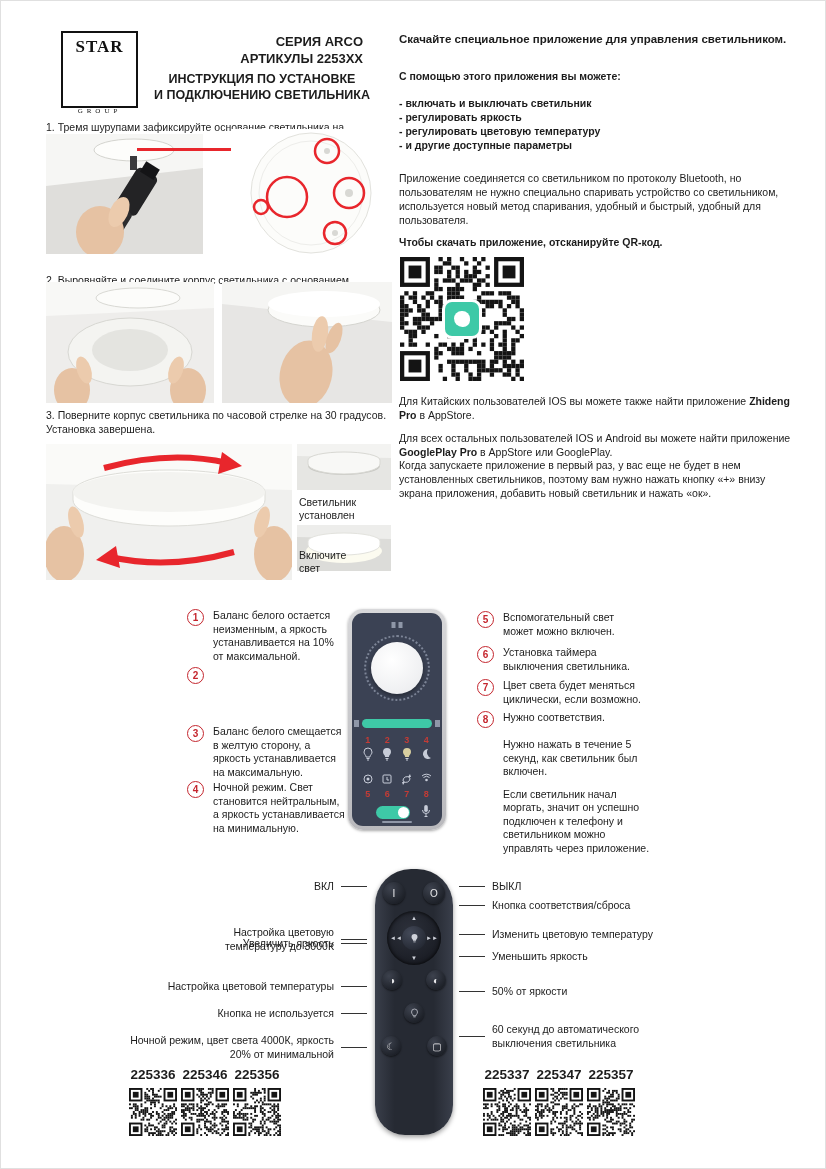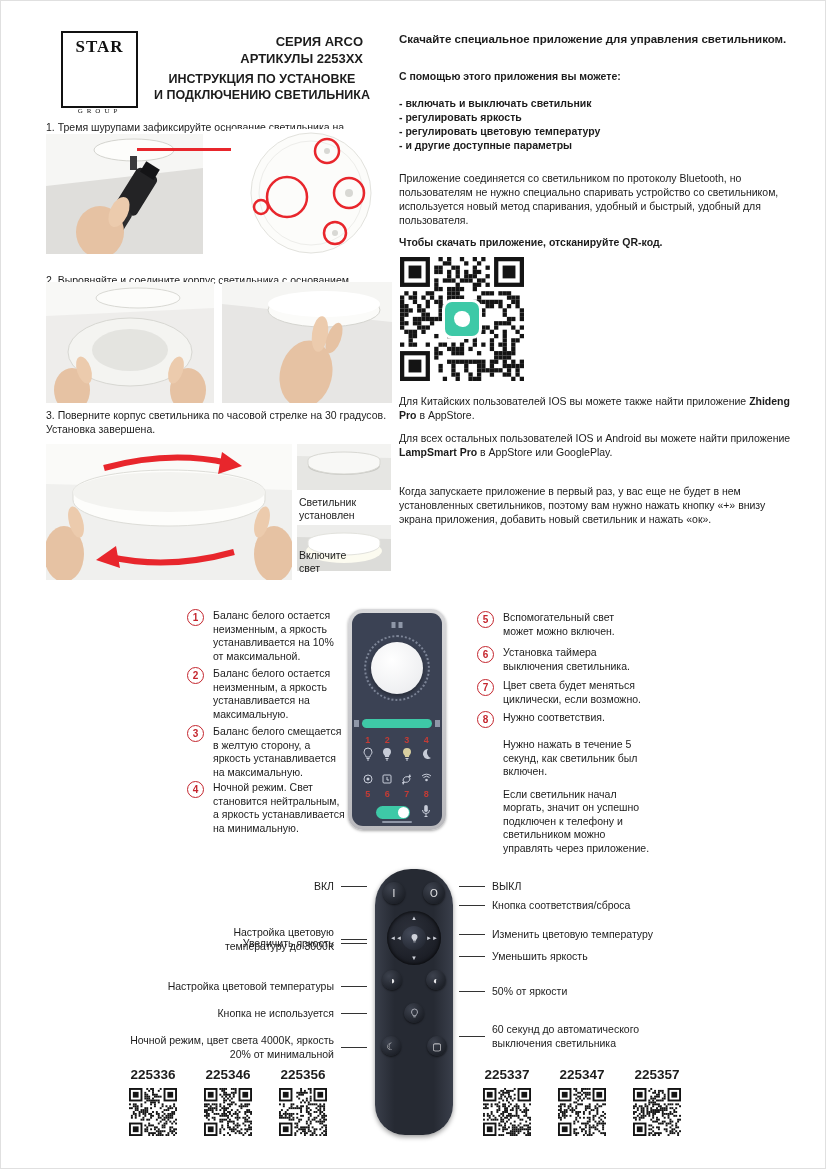--- a/index.html
+++ b/index.html
@@ -81,21 +81,21 @@
     background:radial-gradient(circle at 35% 30%, #434958, #1c2029); display:flex; align-items:center; justify-content:center; }
   .dmark { position:absolute; color:#cfd2da; font-size:6px; line-height:6px; }
   .rlabel { position:absolute; font-size:10.5px; line-height:13.5px; color:#1c1c1c; display:flex; align-items:center;justify-content:space-between; }
   .rlabel .lead { width:26px; height:1px; background:#333; flex:0 0 auto; }
   .rlabel.lft { right:458px; text-align:right; justify-content:flex-end; }
   .rlabel.lft .lead { margin-left:7px; }
   .rlabel.rgt { left:458px; text-align:left; }
   .rlabel.rgt .lead { margin-right:7px; }
 
   
-  .art-group { display:flex; gap:27px; }
+  .art-group { display:flex; gap:4px; }
   .art-cell { width:48px; display:flex; flex-direction:column; align-items:center; }
   .art-num { font-size:13.5px; font-weight:bold; margin-bottom:6px; white-space:nowrap; }
 
   .red-line { background:#e8262c; }
   .glyph { font-size:10px; }
 </style>
 </head>
 <body>
 
 <div class="page">
@@ -541,31 +541,30 @@
         </svg></div>
     <div class="qr-icon" style="left:45px;top:45px;width:34px;height:34px">
       <div class="blob" style="width:16px;height:16px"></div>
     </div>
   </div>
 
   <div class="abs rc t" style="top:393px">
     <span>Для Китайских пользователей IOS вы можете также найти приложение </span><span class="tb">Zhideng Pro</span><span> в AppStore.</span>
   </div>
   <div class="abs rc t" style="top:430px">
-    <span>Для всех остальных пользователей IOS и Android вы можете найти приложение </span><span class="tb">LampSmart Pro</span><span> в AppStore или GooglePlay.</span>
-  </div>
-  <div class="abs rc t" style="top:483px">Когда запускаете приложение в первый раз, у вас еще не будет в нем установленных светильников, поэтому вам нужно нажать кнопку «+» внизу экрана приложения, добавить новый светильник и нажать «ок».</div>
+    <span>Для всех остальных пользователей IOS и Android вы можете найти приложение </span><span class="tb">GooglePlay Pro</span><span> в AppStore или GooglePlay.</span>
+  </div>
+  <div class="abs rc t" style="top:457px">Когда запускаете приложение в первый раз, у вас еще не будет в нем установленных светильников, поэтому вам нужно нажать кнопку «+» внизу экрана приложения, добавить новый светильник и нажать «ок».</div>
 
   <div class="abs ann" style="left:186px;top:608px;width:158px">
     <span class="ann-num">1</span>
     <span class="ann-text" style="width:128px">Баланс белого остается неизменным, а яркость устанавливается на 10% от максимальной.</span>
   </div>
   <div class="abs ann" style="left:186px;top:666px;width:158px">
     <span class="ann-num">2</span>
-    <span class="ann-text" style="width:128px">Баланс белого остается неизменным, а яркость устанавливается на максимальную.</span>
   </div>
   <div class="abs ann" style="left:186px;top:724px;width:158px">
     <span class="ann-num">3</span>
     <span class="ann-text" style="width:132px">Баланс белого смещается в желтую сторону, а яркость устанавливается на максимальную.</span>
   </div>
   <div class="abs ann" style="left:186px;top:780px;width:158px">
     <span class="ann-num">4</span>
     <span class="ann-text" style="width:132px">Ночной режим. Свет становится нейтральным, а яркость устанавливается на минимальную.</span>
   </div>
 

